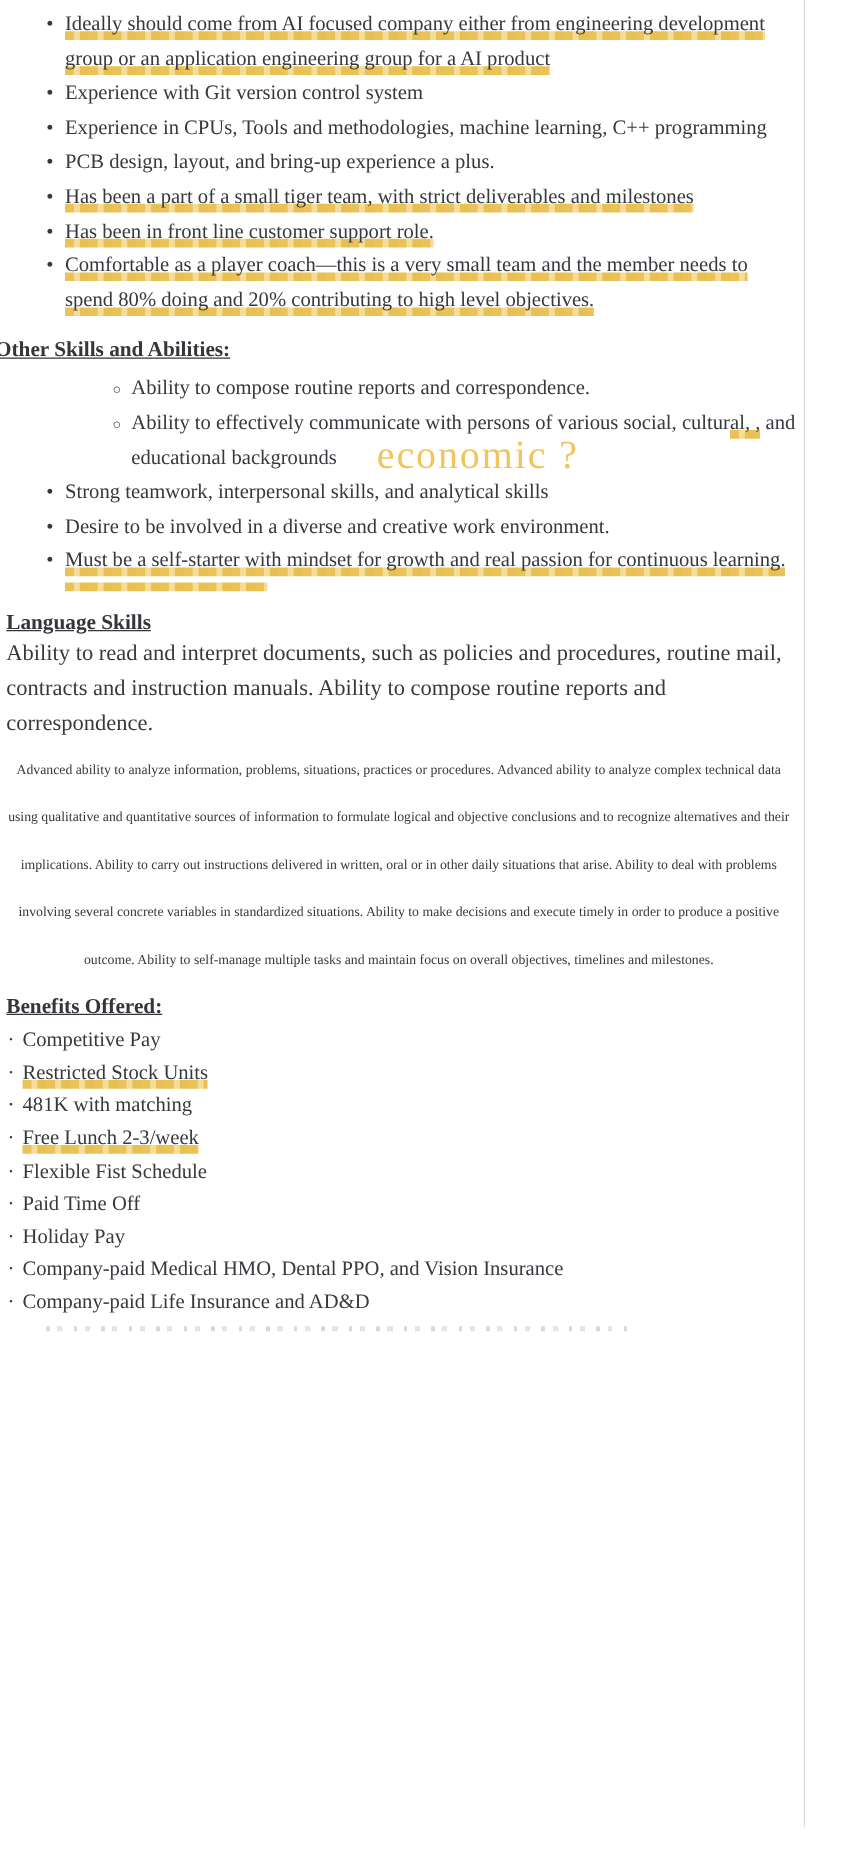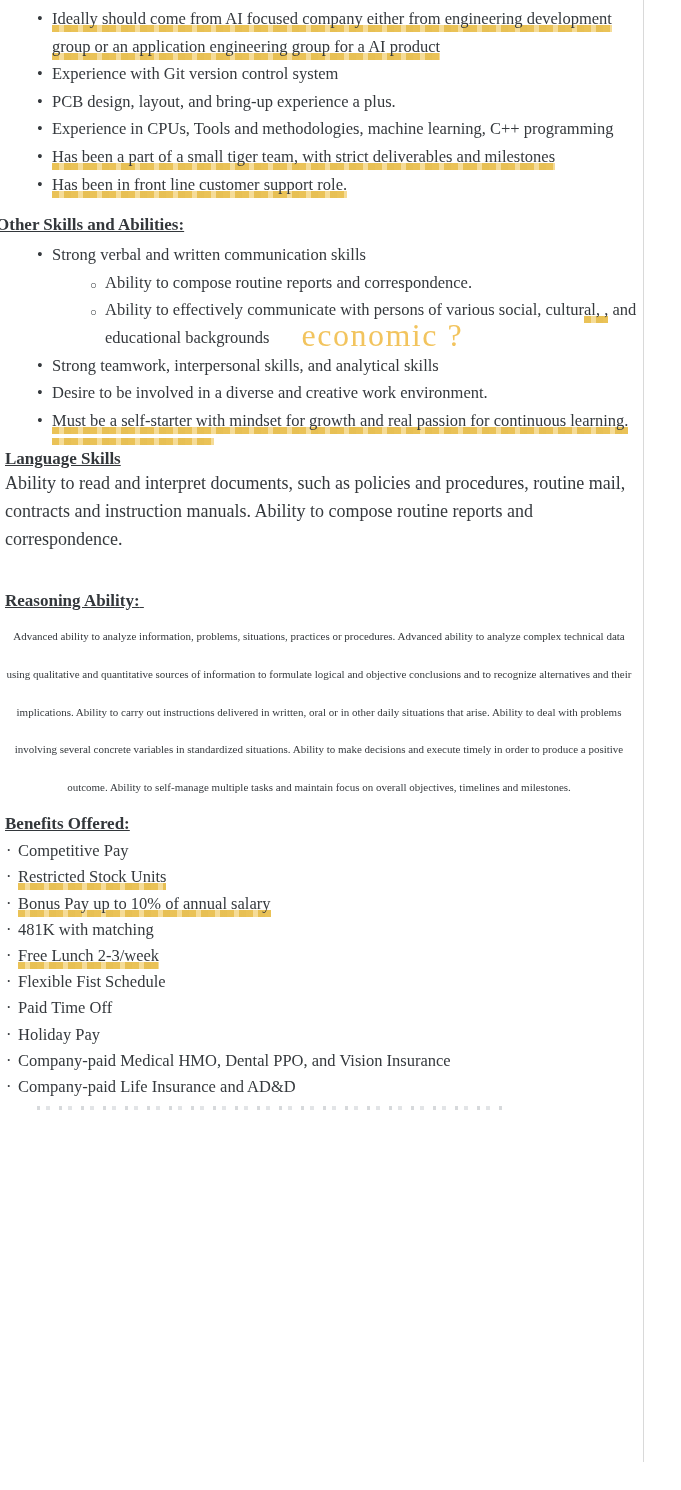--- a/index.html
+++ b/index.html
@@ -34,21 +34,21 @@
   }
   li.stray::after{
     content:"";display:block;height:7px;width:162px;
     background-image:var(--hl-grad);background-size:19px 7px;background-repeat:repeat-x;
     margin-top:4px;
   }
 
   h3{font-size:17px;line-height:22px;font-weight:700;margin:0;color:#33373b;}
   h3 .ul{text-decoration:underline;}
   .h-other{margin:16px 0 0 -9px;}
-  .h-language{margin:3px 0 0 0;}
+  .h-language{margin:14px 0 0 0;}
   .h-reasoning{margin:36px 0 0 0;}
   .h-benefits{margin:6px 0 0 0;}
 
   .quals{margin-top:5px;}
   .skills{margin-top:5px;}
 
   p.body{font-size:18px;line-height:27.8px;margin:0;width:628px;}
   p.reason{font-size:11px;line-height:37.9px;margin:6px 0 0 0;width:628px;text-align:center;}
 
   .benefits{font-size:16.5px;line-height:26.2px;margin-top:3px;}
@@ -69,49 +69,48 @@
 <body>
 
 <div class="page">
   <div class="page-edge"></div>
 
   <div class="content">
 
     <ul class="blist quals">
       <li><span class="hl">Ideally should come from AI focused company either from engineering development group or an application engineering group for a AI product</span></li>
       <li><span>Experience with Git version control system</span></li>
+      <li><span>Experience in CPUs, Tools and methodologies, machine learning, C++ programming</span></li>
       <li><span>PCB design, layout, and bring-up experience a plus.</span></li>
-      <li><span>Experience in CPUs, Tools and methodologies, machine learning, C++ programming</span></li>
       <li><span class="hl">Has been a part of a small tiger team, with strict deliverables and milestones</span></li>
       <li><span class="hl">Has been in front line customer support role.</span></li>
+      <li><span class="hl">Comfortable as a player coach—this is a very small team and the member needs to spend 80% doing and 20% contributing to high level objectives.</span></li>
     </ul>
 
     <h3 class="h-other"><span class="ul">Other Skills and Abilities:</span></h3>
 
     <ul class="blist skills">
-      <li><span>Strong verbal and written communication skills</span></li>
       <li class="sub"><span>Ability to compose routine reports and correspondence.</span></li>
       <li class="sub"><span>Ability to effectively communicate with persons of various social, cultur</span><span class="hl">al, ,</span><span> and educational backgrounds</span><span class="annotation">economic ?</span></li>
       <li><span>Strong teamwork, interpersonal skills, and analytical skills</span></li>
       <li><span>Desire to be involved in a diverse and creative work environment.</span></li>
       <li class="stray"><span class="hl">Must be a self-starter with mindset for growth and real passion for continuous learning.</span></li>
     </ul>
 
     <h3 class="h-language"><span class="ul">Language Skills</span></h3>
     <p class="body">Ability to read and interpret documents, such as policies and procedures, routine mail, contracts and instruction manuals. Ability to compose routine reports and correspondence.</p>
 
-    <h3 class="h-reasoning"><span class="ul">Reasoning Ability:</span><span class="ul">&nbsp;</span></h3>
     <p class="reason">Advanced ability to analyze information, problems, situations, practices or procedures. Advanced ability to analyze complex technical data using qualitative and quantitative sources of information to formulate logical and objective conclusions and to recognize alternatives and their implications. Ability to carry out instructions delivered in written, oral or in other daily situations that arise. Ability to deal with problems involving several concrete variables in standardized situations. Ability to make decisions and execute timely in order to produce a positive outcome. Ability to self-manage multiple tasks and maintain focus on overall objectives, timelines and milestones.</p>
 
     <h3 class="h-benefits"><span class="ul">Benefits Offered:</span></h3>
 
     <ul class="benefits">
       <li><span class="dot">·</span><span>Competitive Pay</span></li>
       <li><span class="dot">·</span><span class="hl">Restricted Stock Units</span></li>
-      <li><span class="dot">·</span><span class="hl">Bonus Pay up to 10% of annual salary</span></li>
+      <li><span class="dot">·</span></li>
       <li><span class="dot">·</span><span>481K with matching</span></li>
       <li><span class="dot">·</span><span class="hl">Free Lunch 2-3/week</span></li>
       <li><span class="dot">·</span><span>Flexible Fist Schedule</span></li>
       <li><span class="dot">·</span><span>Paid Time Off</span></li>
       <li><span class="dot">·</span><span>Holiday Pay</span></li>
       <li><span class="dot">·</span><span>Company-paid Medical HMO, Dental PPO, and Vision Insurance</span></li>
       <li><span class="dot">·</span><span>Company-paid Life Insurance and AD&amp;D</span></li>
     </ul>
 
     <div class="cutoff"></div>

